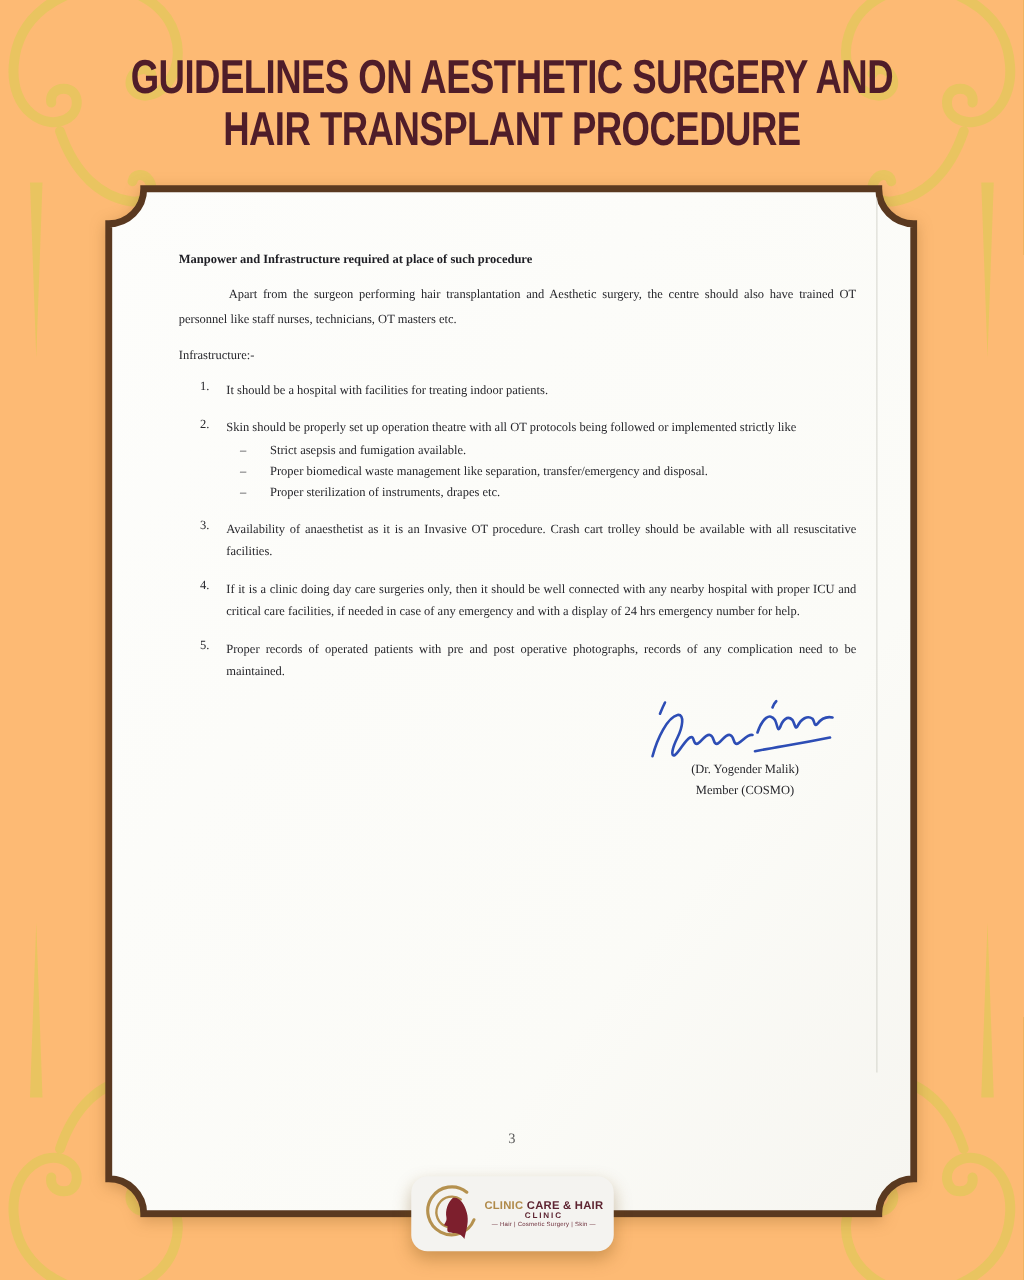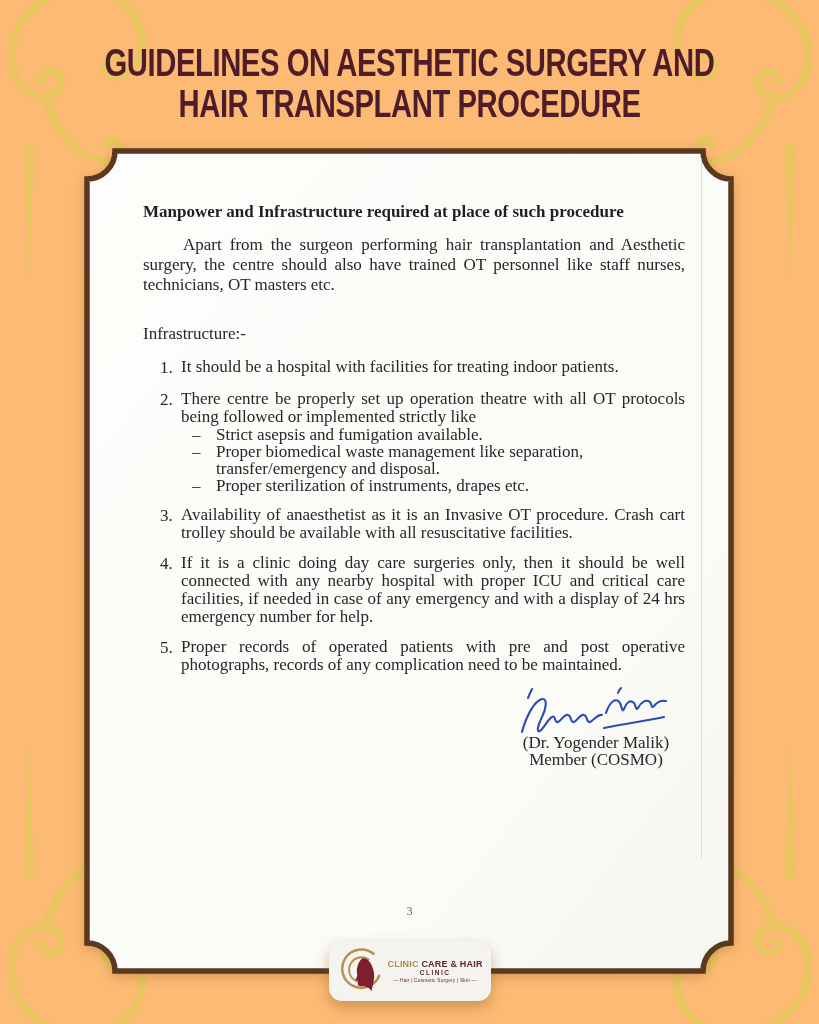--- a/index.html
+++ b/index.html
@@ -17,25 +17,25 @@
   .title{position:absolute;top:42px;left:0;width:819px;text-align:center;
          color:#4f1d29;font-weight:bold;font-size:34px;line-height:37px;
          letter-spacing:-0.5px;transform:scale(0.86,1.12);transform-origin:top center;}
 
   
   .plaque{position:absolute;left:84px;top:148px;filter:drop-shadow(0 3px 6px rgba(110,70,15,0.28));}
   .scan-line{position:absolute;left:701px;top:158px;width:1px;height:700px;
              background:rgba(185,185,172,0.45);}
 
   .doc{position:absolute;left:143px;top:202px;width:542px;
-       font-family:"Liberation Serif",serif;font-size:17px;color:#26262b;}
+       font-family:"Liberation Serif",serif;font-size:10px;color:#26262b;}
   .doc-heading{font-weight:bold;color:#1e1e24;}
   .doc-label{margin-top:21px;}
   .doc-para{margin-top:13px;line-height:20px;text-align:justify;text-indent:40px;}
-  .doc-label2{margin-top:29px;}
+  .doc-label2{margin-top:13px;}
   .doc-list{margin-top:14px;}
   .li-row{display:flex;margin-bottom:12px;padding-left:17px;}
   .li-num{width:21px;flex:none;}
   .li-body{flex:1;line-height:18px;}
   .li-text{text-align:justify;}
   .sub-row{display:flex;line-height:17px;}
   .sub-dash{flex:none;width:35px;padding-left:11px;box-sizing:border-box;}
   .sub-text{flex:1;}
 
   .sig-block{margin-top:4px;margin-left:auto;width:178px;text-align:center;}
@@ -121,21 +121,21 @@
     <div class="doc-list">
       <div class="li-row">
         <span class="li-num">1.</span>
         <div class="li-body">
             <div class="li-text">It should be a hospital with facilities for treating indoor patients.</div>
           </div>
       </div>
       <div class="li-row">
         <span class="li-num">2.</span>
         <div class="li-body">
-          <div class="li-text">There centre be properly set up operation theatre with all OT protocols being followed or implemented strictly like</div>
+          <div class="li-text">Skin should be properly set up operation theatre with all OT protocols being followed or implemented strictly like</div>
           <div class="sub-row">
             <span class="sub-dash">–</span>
             <span class="sub-text">Strict asepsis and fumigation available.</span>
           </div>
           <div class="sub-row">
             <span class="sub-dash">–</span>
             <span class="sub-text">Proper biomedical waste management like separation, transfer/emergency and disposal.</span>
           </div>
           <div class="sub-row">
             <span class="sub-dash">–</span>

